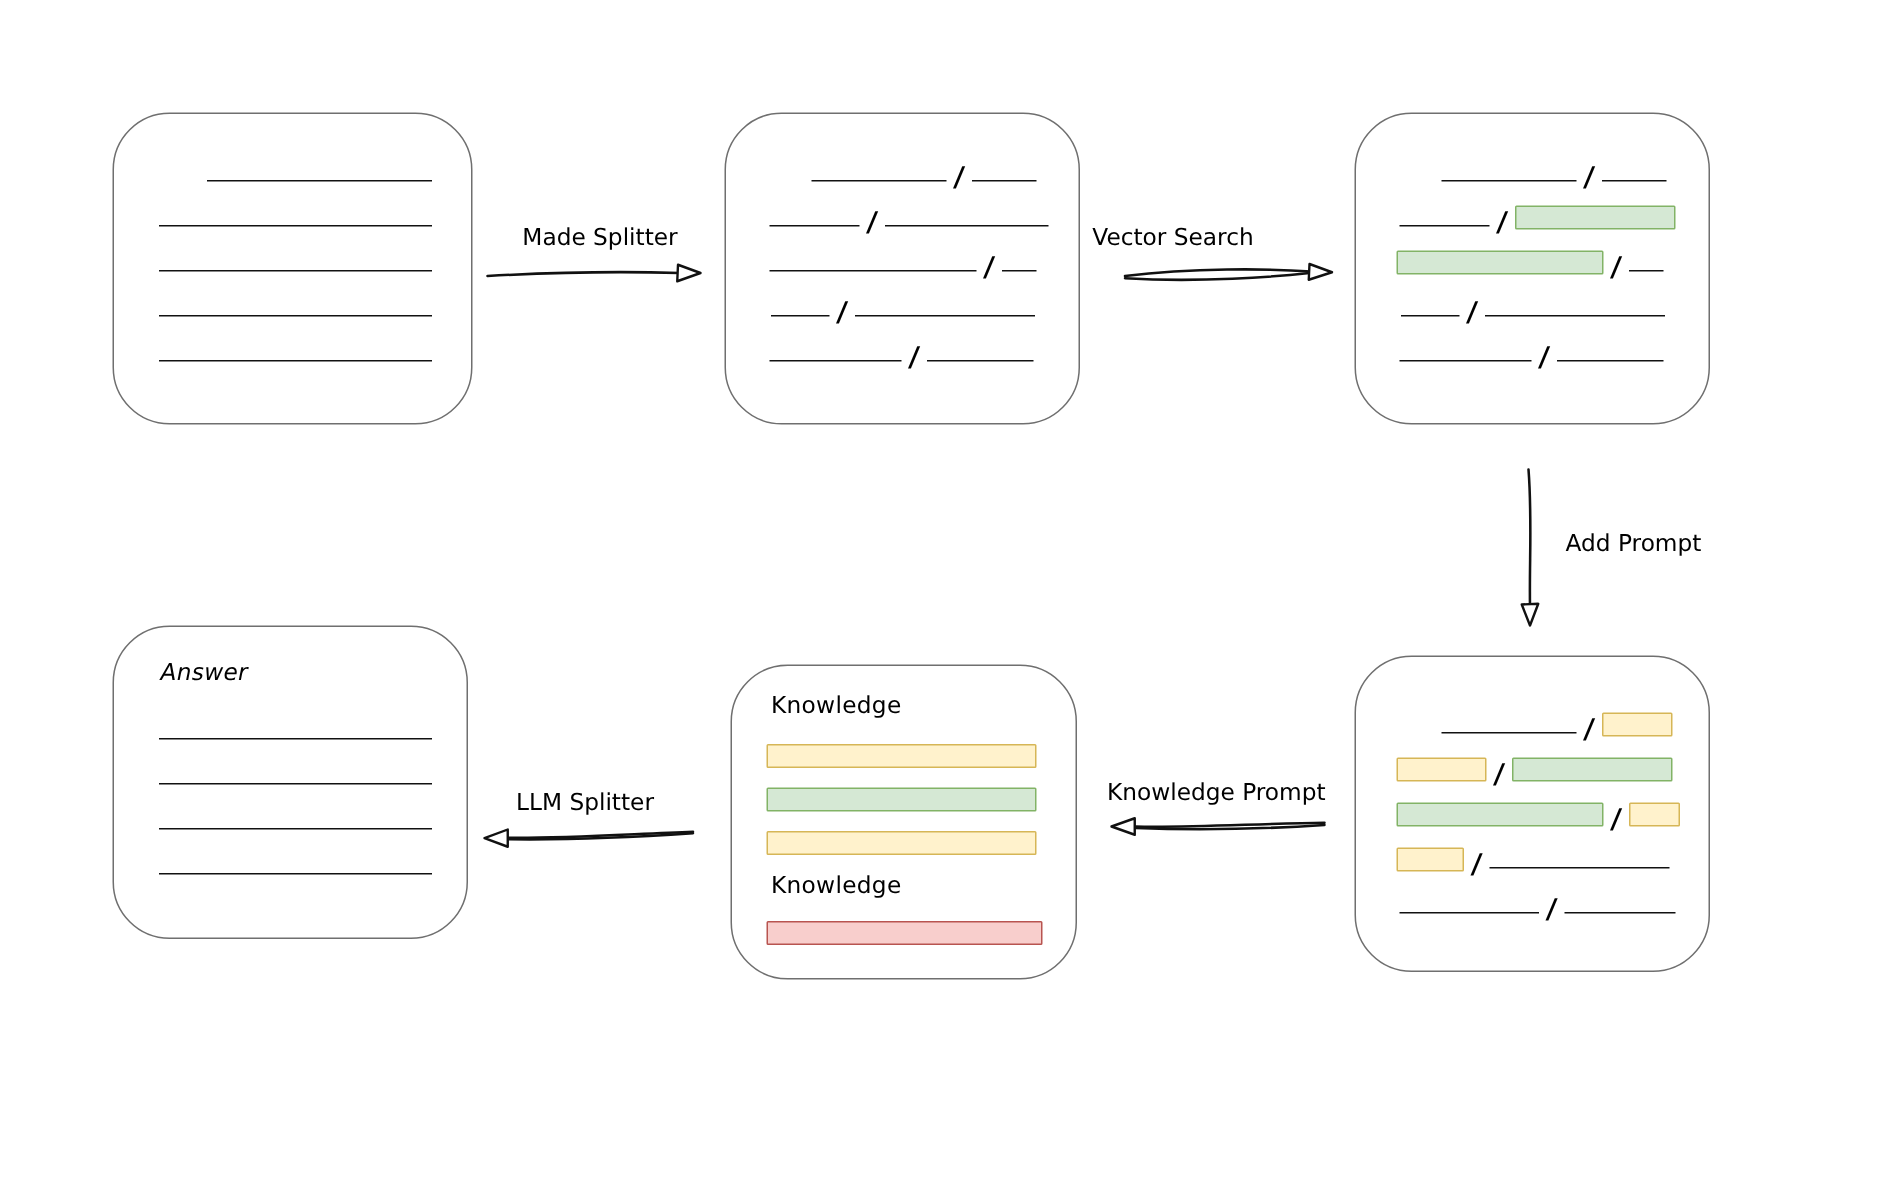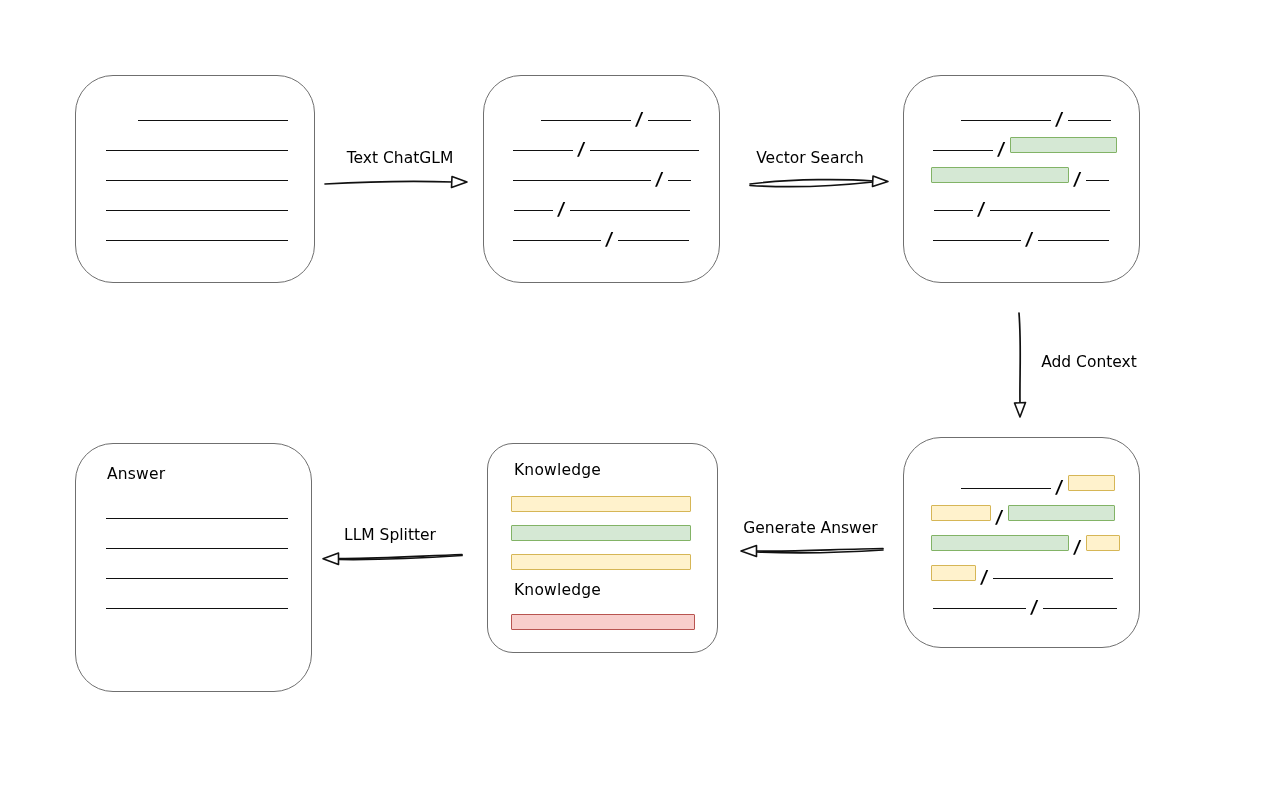--- a/index.html
+++ b/index.html
@@ -139,47 +139,47 @@
           <div class="seg-line" style="width: 120px;"></div>
         </div>
         <div class="chunk-row" style="padding-left: 29px;">
           <div class="seg-line" style="width: 93px;"></div>
           <span class="slash">/</span>
           <div class="seg-line" style="width: 74px;"></div>
         </div>
       </div>
   </div>
 
-  <div class="box" style="left:487px;top:443px;width:231px;height:210px;border-radius:26px;">
+  <div class="box" style="left:487px;top:443px;width:231px;height:210px;">
     <div class="box-label" style="left:26px;top:17px;">Knowledge</div>
     <div id="knowledge-bars">
         <div class="bar yellow" style="left: 23px; width: 180px; top: 52px;"></div>
         <div class="bar green" style="left: 23px; width: 180px; top: 81px;"></div>
         <div class="bar yellow" style="left: 23px; width: 180px; top: 110px;"></div>
       </div>
     <div class="box-label" style="left:26px;top:137px;">Knowledge</div>
     <div id="question-bars">
         <div class="bar red" style="left: 23px; width: 184px; top: 170px;"></div>
       </div>
   </div>
 
-  <div class="box" style="left:75px;top:443px;width:237px;height:249px;">
+  <div class="box" style="left:75px;top:417px;width:237px;height:209px;font-style:italic;">
     <div class="box-label" style="left:31px;top:21px;">Answer</div>
     <div id="answer-lines">
         <div class="answer-line" style="left: 30px; width: 182px; top: 74px;"></div>
         <div class="answer-line" style="left: 30px; width: 182px; top: 104px;"></div>
         <div class="answer-line" style="left: 30px; width: 182px; top: 134px;"></div>
         <div class="answer-line" style="left: 30px; width: 182px; top: 164px;"></div>
       </div>
   </div>
 
-  <div class="arrow-label" style="left:340px;top:149px;width:120px;">Text ChatGLM</div>
-  <div class="arrow-label" style="left:748px;top:149px;width:124px;">Vector Search</div>
-  <div class="arrow-label" style="left:1036px;top:353px;width:106px;">Add Context</div>
-  <div class="arrow-label" style="left:738px;top:519px;width:145px;">Generate Answer</div>
+  <div class="arrow-label" style="left:340px;top:149px;width:120px;">Made Splitter</div>
+  <div class="arrow-label" style="left:720px;top:149px;width:124px;">Vector Search</div>
+  <div class="arrow-label" style="left:1036px;top:353px;width:106px;">Add Prompt</div>
+  <div class="arrow-label" style="left:738px;top:519px;width:145px;">Knowledge Prompt</div>
   <div class="arrow-label" style="left:330px;top:526px;width:120px;">LLM Splitter</div>
 
   <svg id="arrow-layer" width="1262" height="792" viewBox="0 0 1262 792">
     <g>
       <path d="M325,184 C370,181.5 420,181 453,182"></path>
       <path class="head" d="M452,176.5 L467,182 L451.5,187.5 Z"></path>
     </g>
     <g>
       <path d="M750,184 C795,178.5 845,179 874,181"></path>
       <path d="M750,185.5 C800,188.5 850,184.5 873,182"></path>

